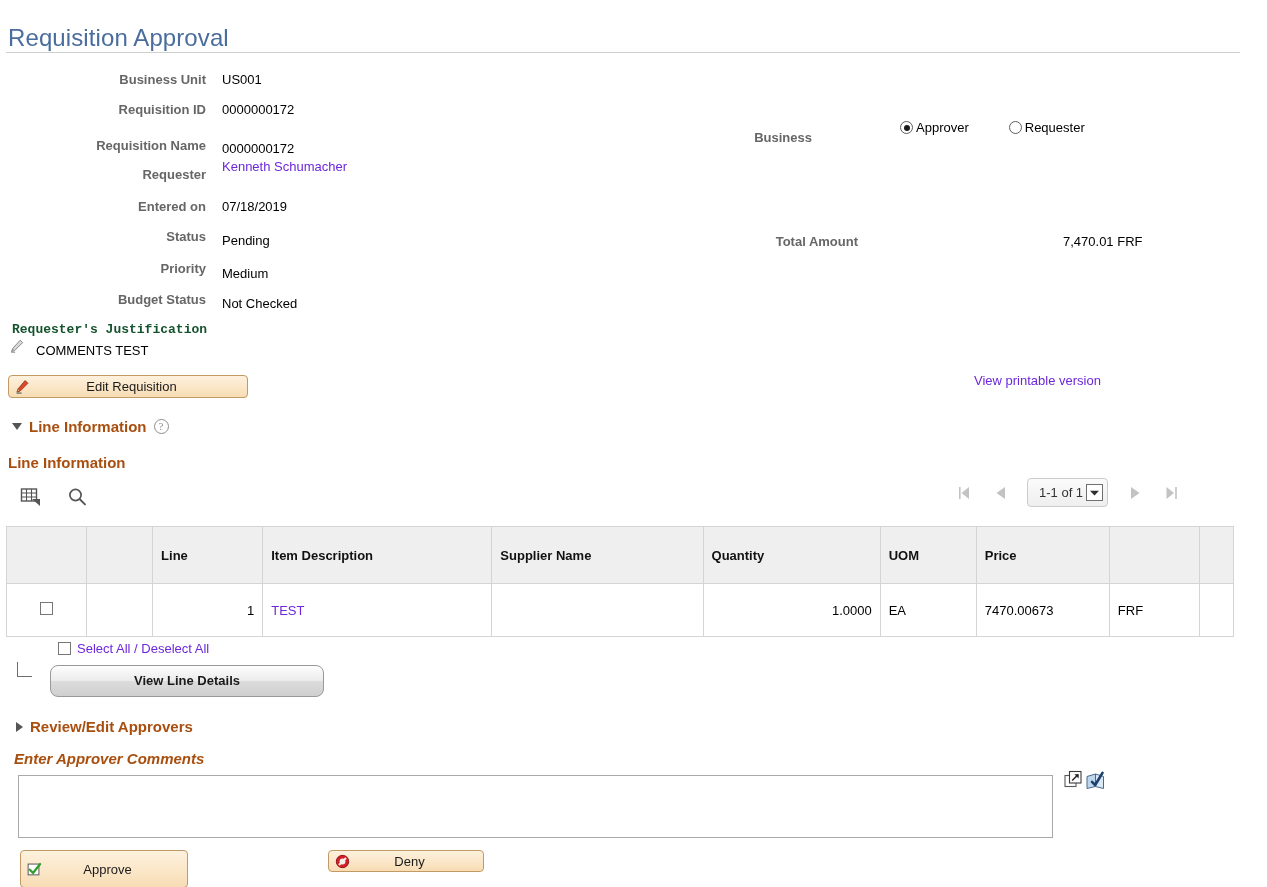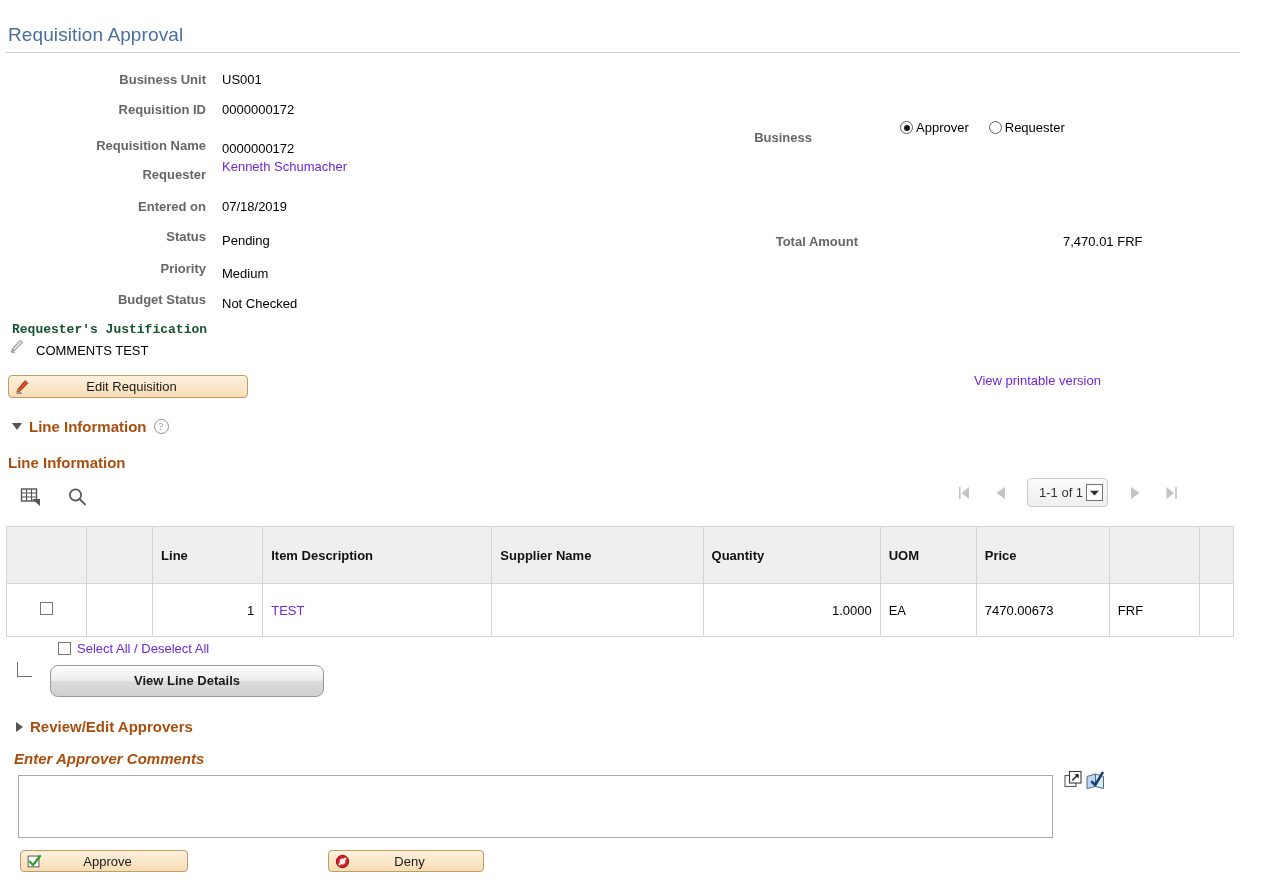--- a/index.html
+++ b/index.html
@@ -16,21 +16,21 @@
     font-size: 13px;
     color: #000000;
     overflow: hidden;
   }
 
   
   #page-title {
     position: absolute;
     left: 8px;
     top: 24px;
-    font-size: 19px;
+    font-size: 24px;
     color: #4a6d9e;
     font-weight: normal;
     letter-spacing: .1px;
     white-space: nowrap;
   }
   #title-rule {
     position: absolute;
     left: 6px;
     top: 52px;
     width: 1234px;
@@ -82,21 +82,21 @@
   .lbl-cur  { left: 700px; top: 130px; width: 112px; }
   .lbl-tot  { left: 700px; top: 234px; width: 158px; }
   .val-tot  { left: 1063px; top: 234px; text-align: right; }
 
   #currency-radios {
     position: absolute;
     left: 900px;
     top: 120px;
     display: flex;
     align-items: center;
-    gap: 20px;
+    gap: 40px;
   }
   .radio-wrap {
     display: flex;
     align-items: center;
     gap: 3px;
     cursor: pointer;
     font-size: 13px;
   }
   .radio-dot {
     width: 13px; height: 13px;
@@ -166,21 +166,21 @@
     justify-content: center;
   }
   .ps-btn .btn-txt {
     flex: 1;
     text-align: center;
     padding-right: 16px;
     white-space: nowrap;
   }
 
   #btn-edit-req { left: 8px;  top: 375px; width: 240px; height: 23px; }
-  #btn-approve  { left: 20px; top: 850px; width: 168px; height: 22px; }
+  #btn-approve  { left: 20px; top: 850px; width: 168px; height: 38px; }
   #btn-deny     { left: 328px;top: 850px; width: 156px; height: 22px; }
 
   
   .gray-btn {
     position: absolute;
     box-sizing: border-box;
     border: 1px solid #999999;
     border-radius: 8px;
     background: linear-gradient(to bottom, #fdfdfd 0%, #ebebeb 50%, #dcdcdc 51%, #cfcfcf 100%);
     font-family: "Liberation Sans", sans-serif;

